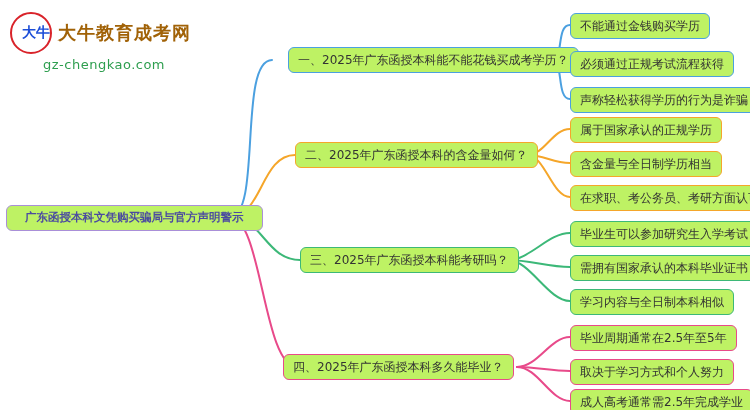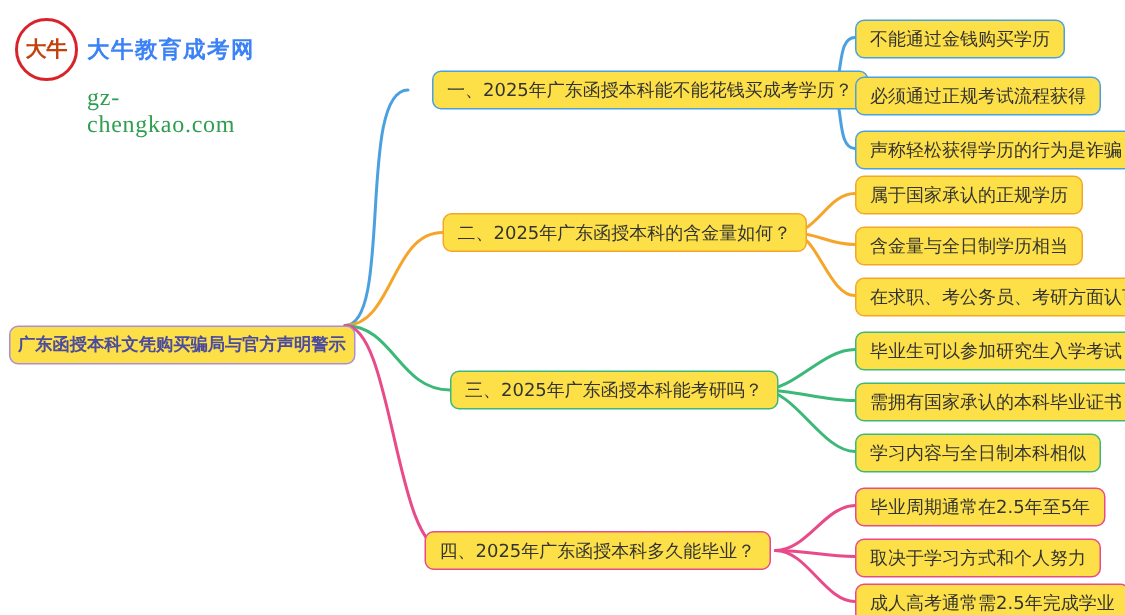--- a/index.html
+++ b/index.html
@@ -18,71 +18,69 @@
     position: absolute;
     left: 10px;
     top: 12px;
     width: 160px;
   }
   .logo-row { display: flex; align-items: center; }
   .logo-seal {
     width: 42px; height: 42px;
     border: 2.5px solid #d9232a;
     border-radius: 50%;
-    display: flex; align-items: center; justify-content: center;
-    color: #c2410c;
+    display: flex; align-items: center; justify-content: flex-end;
+    color: #1d4ed8;
     font-weight: bold;
     font-size: 14px;
     flex: 0 0 auto;
   }
   .logo-title {
     margin-left: 6px;
-    color: #3b82f6;
+    color: #a16207;
     font-weight: bold;
-    font-size: 15px;
+    font-size: 18px;
     letter-spacing: 1px;
     white-space: nowrap;
   }
   .logo-domain {
     margin-top: 3px;
-    margin-left: 48px;
+    margin-left: 33px;
     color: #2e9e4f;
-    font-size: 16px;
+    font-size: 13px;
     letter-spacing: 0.5px;
-    font-family: Liberation Serif, serif;
   }
 
   
   svg.links {
     position: absolute;
     left: 0; top: 0;
     width: 750px; height: 410px;
   }
   svg.links path { fill: none; stroke-width: 2; stroke-linecap: round; }
 
   
   .node {
     position: absolute;
-    background: #fde047;
+    background: #bef264;
     border-radius: 6px;
     font-size: 12px;
     color: #333333;
     line-height: 1;
     padding: 6px 9px;
     white-space: nowrap;
     border: 1.5px solid transparent;
   }
   .root-node {
     left: 6px; top: 205px;
     font-size: 11.5px;
     font-weight: bold;
     color: #4b4ba0;
     border: 1.5px solid #a98fd8;
-    padding: 6px 5px;
-    margin-top: 12px;
+    padding: 6px 18px;
   }
   .branch-node { font-weight: 500; }
 
   
   .b0 { left: 288px; top: 47px; }
   .b1 { left: 295px; top: 142px; }
   .b2 { left: 300px; top: 247px; }
   .b3 { left: 283px; top: 354px; }
 
   

